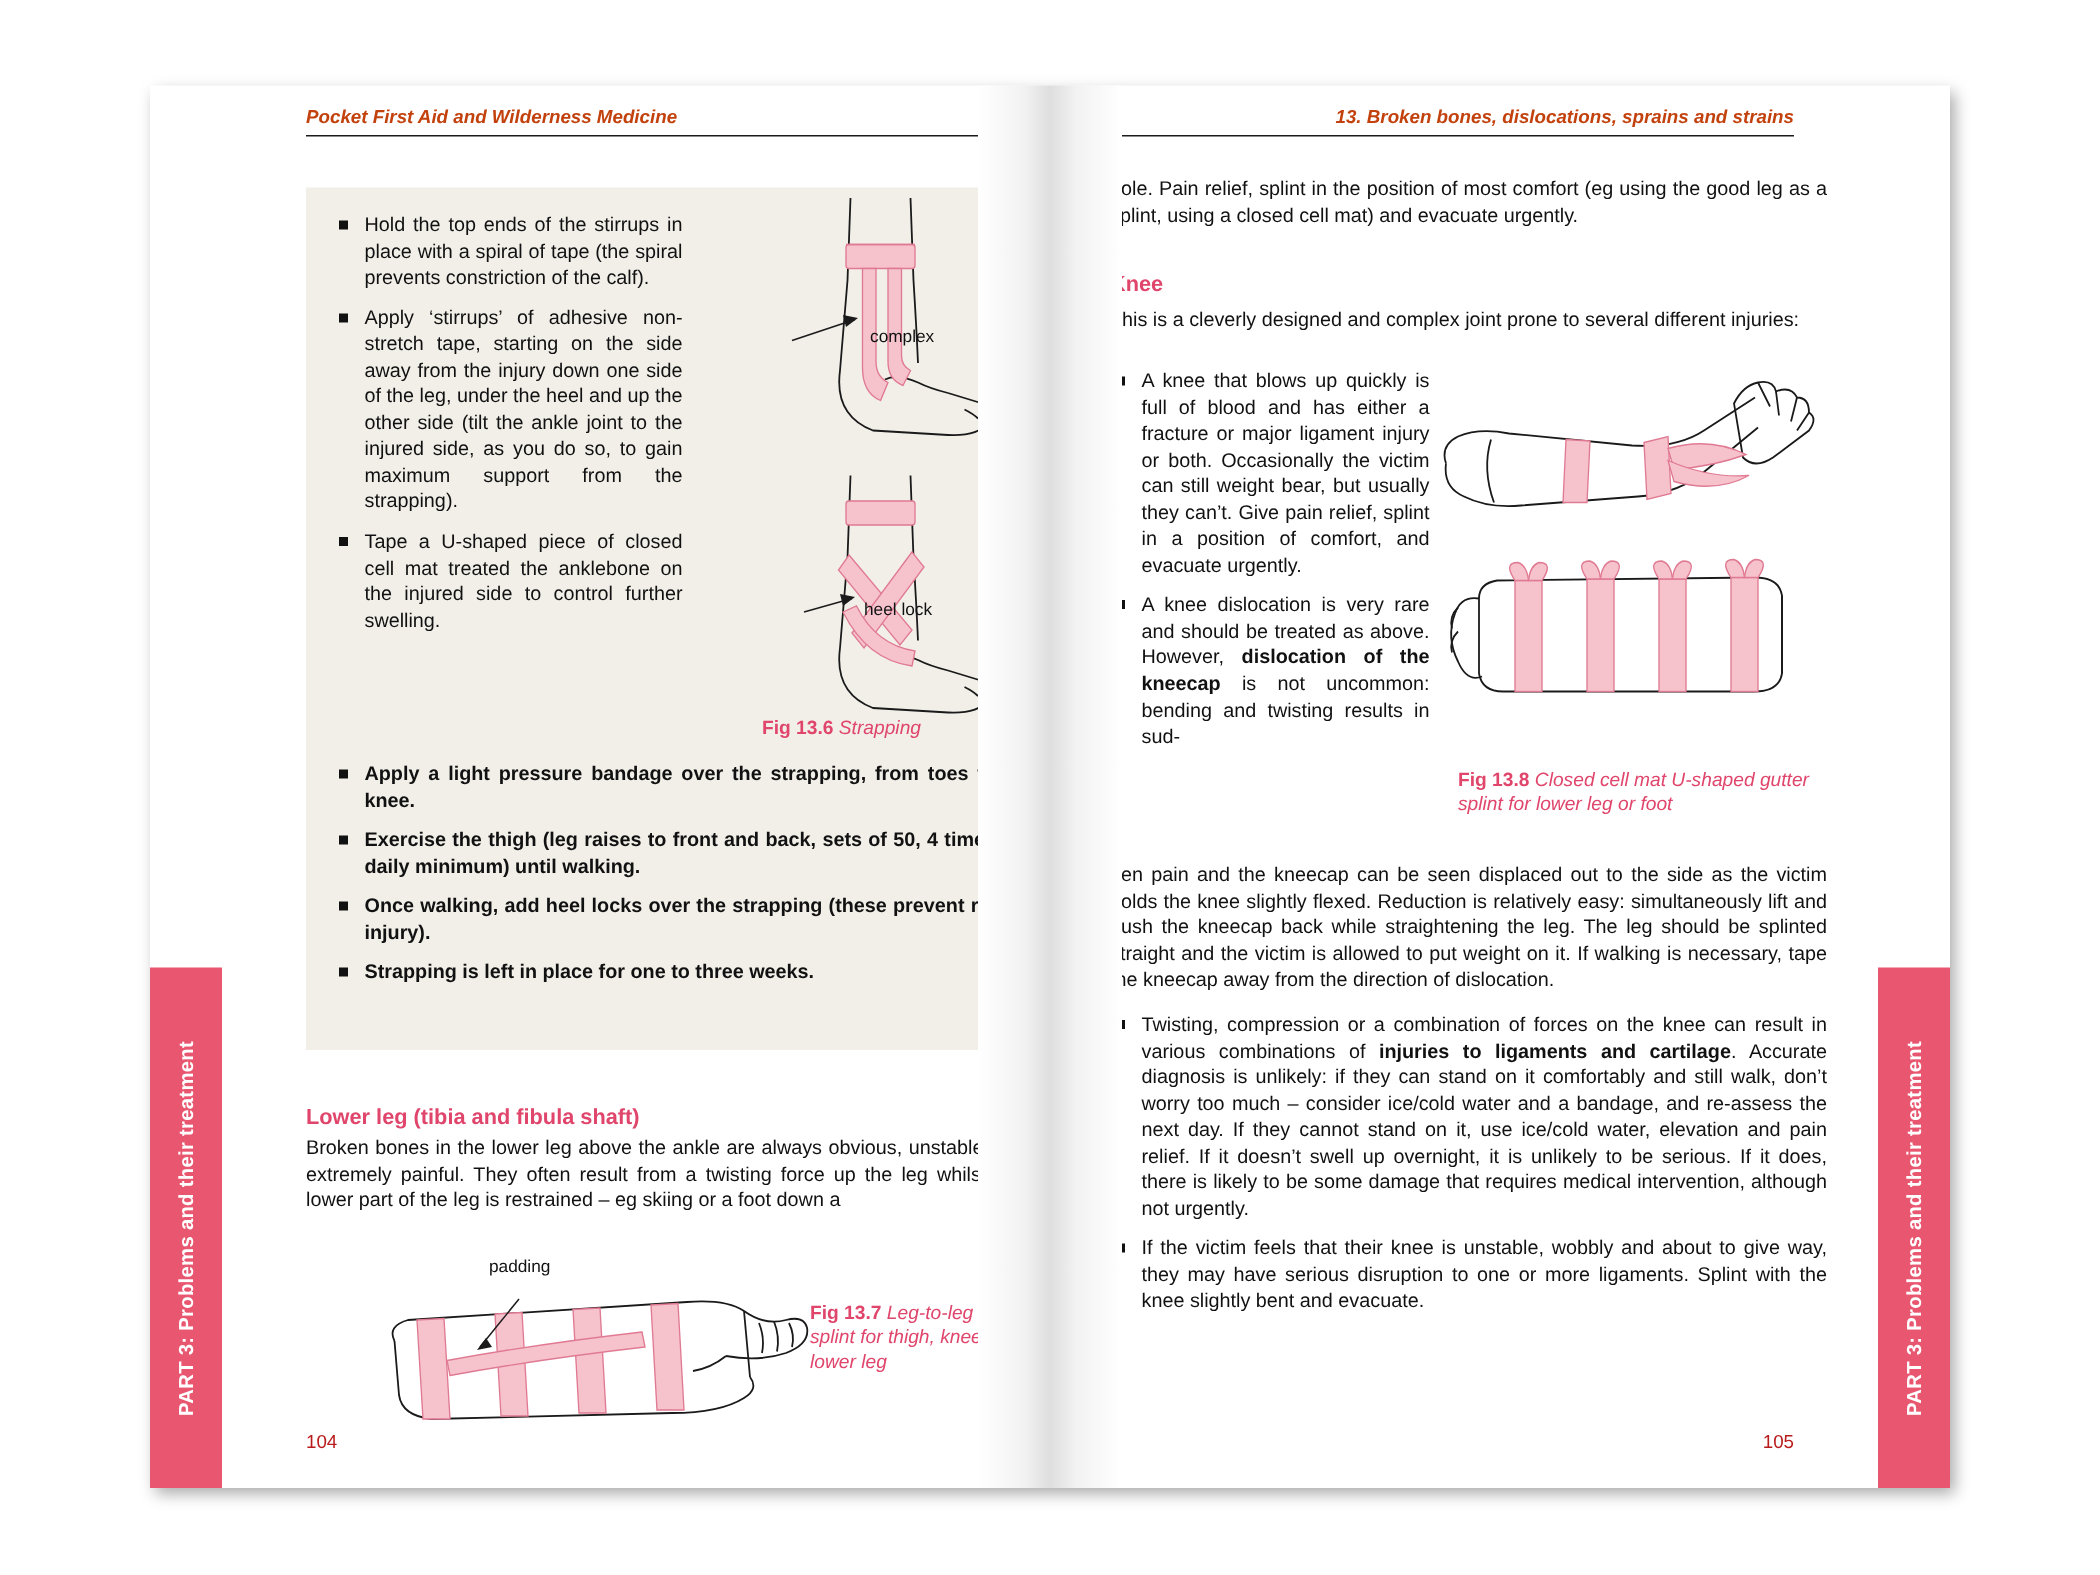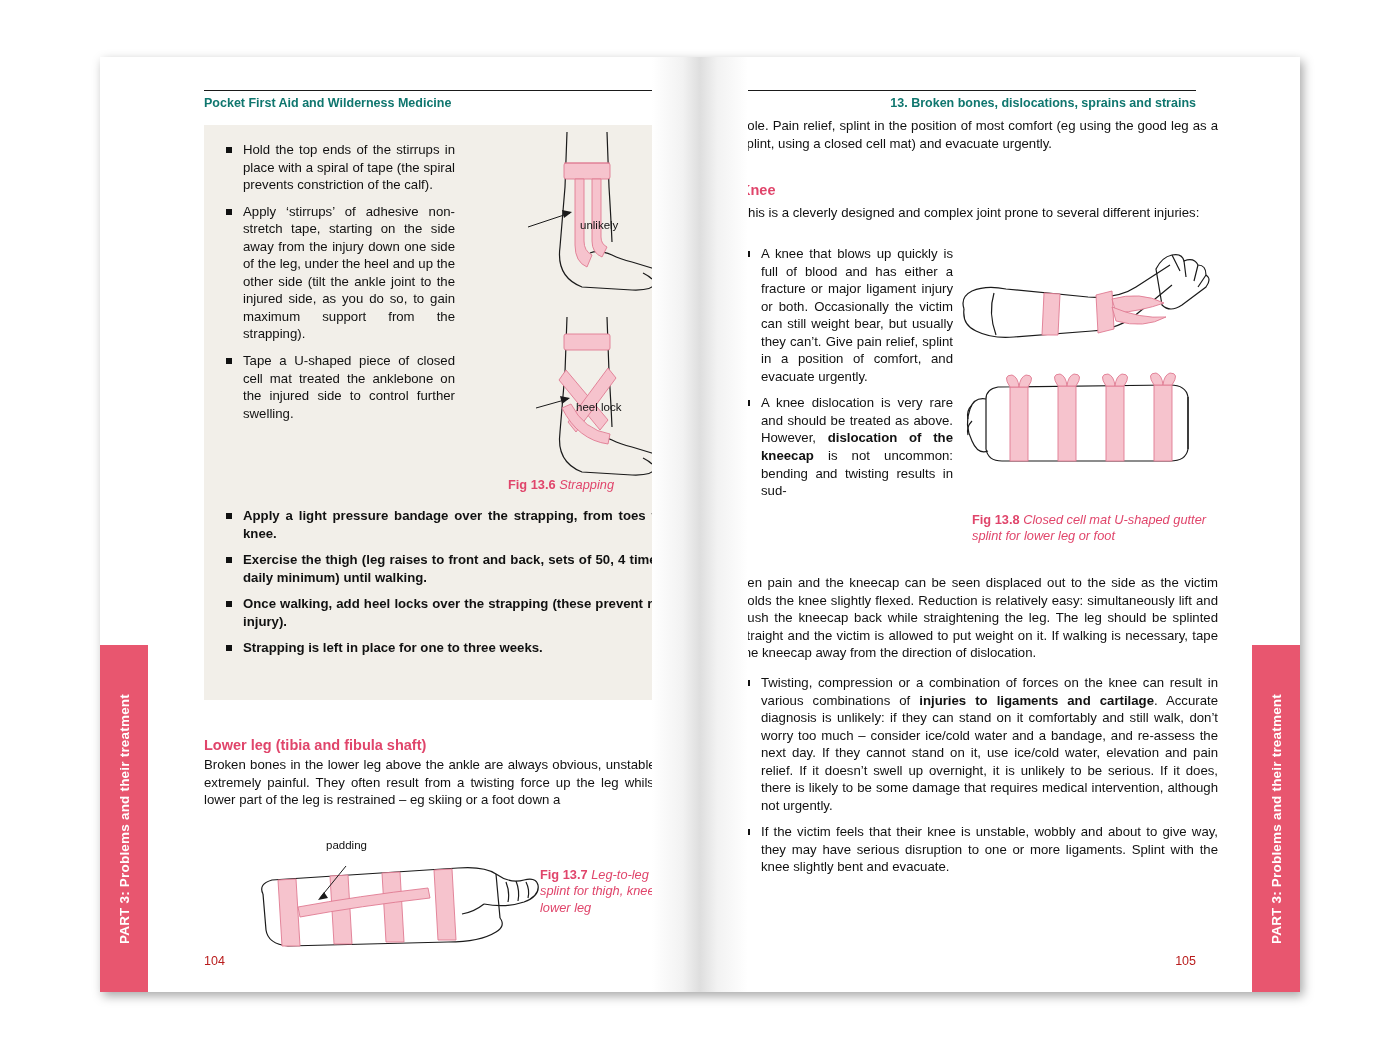--- a/index.html
+++ b/index.html
@@ -60,24 +60,24 @@
     top: 0;
     width: 96px;
     height: 935px;
     background: linear-gradient(to right, #ffffff 0%, #f2f2f2 32%, #dedede 50%, #f2f2f2 68%, #ffffff 100%);
     pointer-events: none;
   }
 
   .running-head {
     position: absolute;
     top: 14px;
+    font-style: italic;
     font-weight: bold;
     font-size: 12.5px;
-    color: #0f766e;
-    margin-top: 25px;
+    color: #c2410c;
   }
   .rule {
     position: absolute;
     height: 1px;
     background: #1a1a1a;
     top: 33px;
   }
 
   .page.left .running-head { left: 56px; }
   .page.left .rule { left: 56px; width: 478px; }
@@ -300,21 +300,21 @@
           <path d="M54 58 L96 108 L88 118 L47 68 Z"></path>
           <path d="M96 56 L56 110 L64 120 L104 66 Z"></path>
           <path d="M50 96 Q66 128 96 132 L98 122 Q72 118 59 92 Z"></path>
         </g>
         <g stroke="#1a1a1a" stroke-width="1" fill="none">
           <path d="M24 281 L56 272"></path>
         </g>
         <polygon points="58,271 48,269 50,277" fill="#1a1a1a"></polygon>
       </svg>
     </div>
-    <div class="ill-label" style="left:432px; top:162px;">unlikely</div>
+    <div class="ill-label" style="left:432px; top:162px;">complex</div>
     <div class="ill-label" style="left:428px; top:344px;">heel lock</div>
 
     <ul class="bl" id="left-list-top">
       <li>Hold the top ends of the stirrups in place with a spiral of tape (the spiral prevents constriction of the calf).</li>
       <li>Apply ‘stirrups’ of adhesive non-stretch tape, starting on the side away from the injury down one side of the leg, under the heel and up the other side (tilt the ankle joint to the injured side, as you do so, to gain maximum support from the strapping).</li>
       <li>Tape a U-shaped piece of closed cell mat treated the anklebone on the injured side to control further swelling.</li>
     </ul>
 
     <div class="fig-caption" id="fig136-cap">
       <b>Fig 13.6</b><span> Strapping</span>

